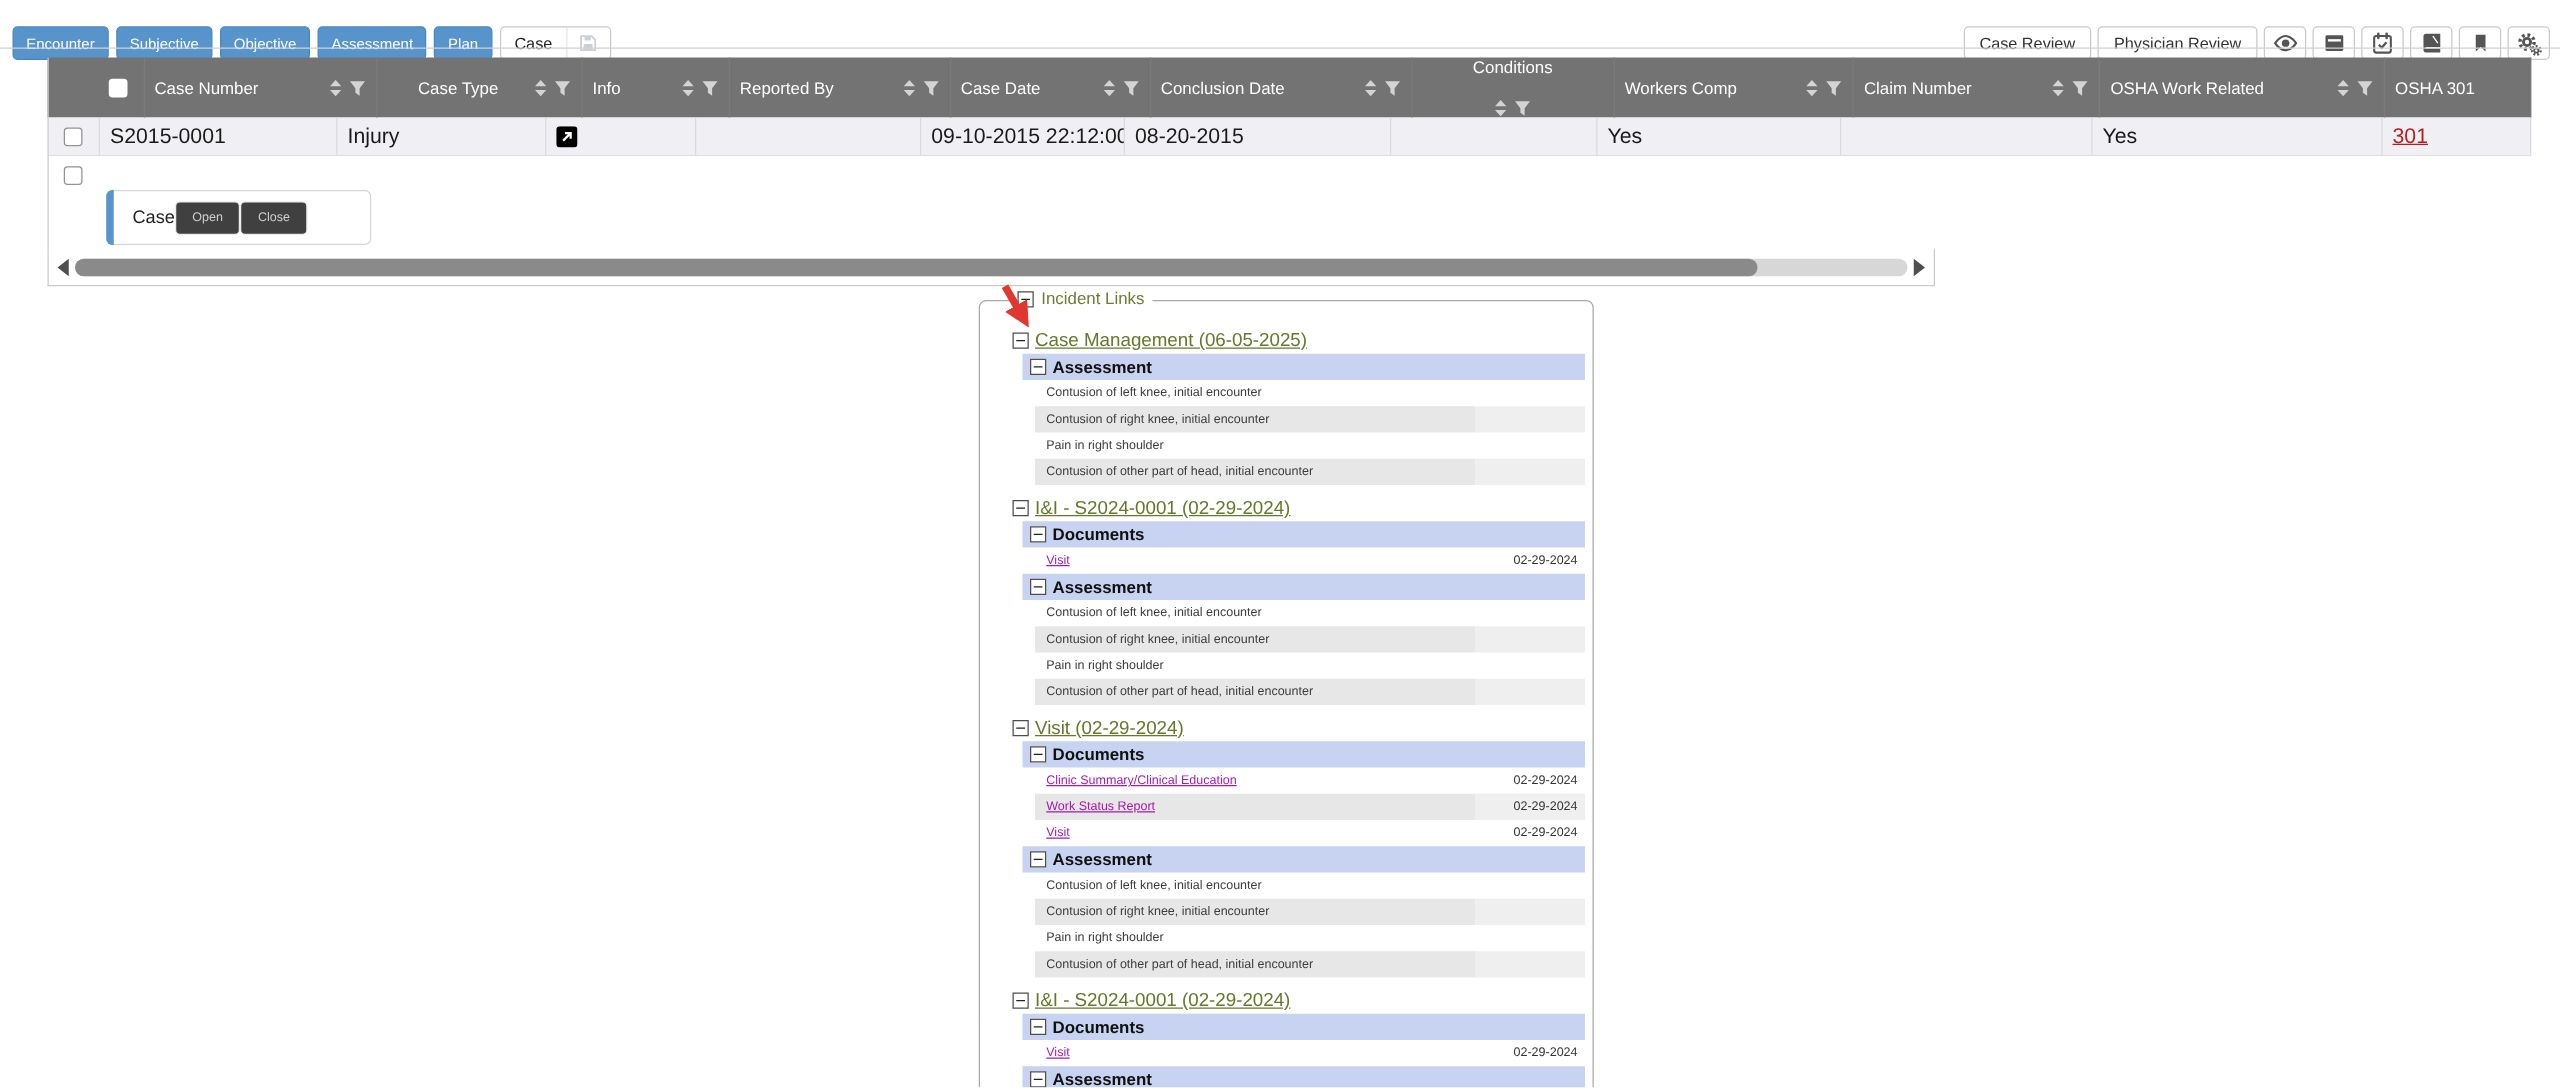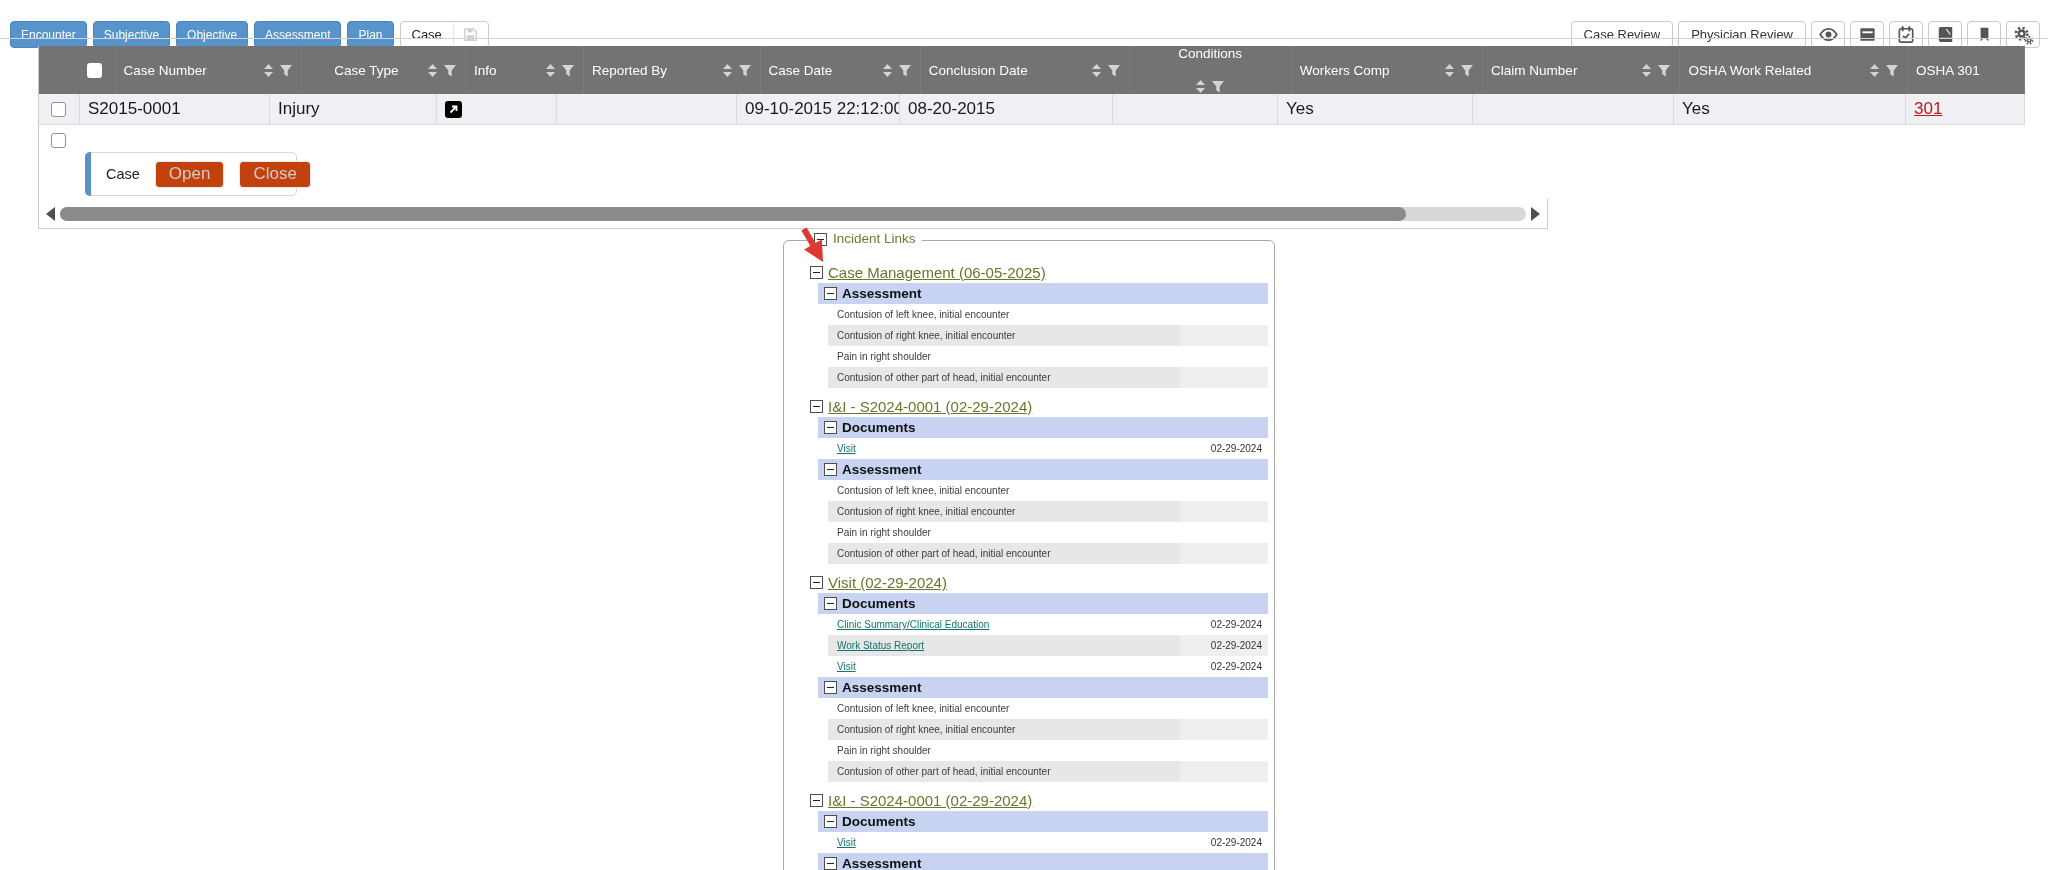--- a/index.html
+++ b/index.html
@@ -48,22 +48,22 @@
   .arr-right { right:7px; border-top:7px solid transparent; border-bottom:7px solid transparent; border-left:9px solid #4f4f4f; }
   .sb-track { position:absolute; left:21px; right:21px; top:8px; height:14px; background:#d7d7d7; border-radius:7px; }
   .sb-thumb { position:absolute; left:0; top:0; height:14px; width:1346px; background:#8a8a8a; border-radius:7px; cursor:grab; }
 
   
   .case-panel { position:absolute; left:85px; top:152px; width:212px; height:44px; background:#fff;
                 border:1px solid #d6d6d6; border-radius:5px; display:flex; align-items:center; }
   .case-accent { position:absolute; left:-1px; top:-1px; bottom:-1px; width:6px; background:#5794cc;
                  border-radius:5px 0 0 5px; }
   .case-title { margin-left:20px; font-size:14.5px; color:#222; }
-  .btn-disabled { background:#c2410c; border:1px solid #ececec; color:#cfcfcf; border-radius:4px;
-                  height:27px; padding:0 13px; font-size:17px; margin-left:15px;
+  .btn-disabled { background:#404040; border:1px solid #ececec; color:#cfcfcf; border-radius:4px;
+                  height:27px; padding:0 13px; font-size:10px; 
                   display:inline-flex; align-items:center; cursor:default; }
 
   
   .links-fieldset { position:absolute; left:783px; top:240px; width:492px; height:645px;
                     border:1px solid #a9a9a9; border-radius:6px; background:#fff; }
   .links-legend { position:absolute; top:-10px; left:24px; background:#fff; padding:0 6px;
                   display:flex; align-items:flex-end; gap:6px; font-size:13.5px; color:#6d7c34; }
   .minus-box { width:13px; height:13px; min-width:13px; background:#fff; border:1px solid #4e4e4e;
                position:relative; display:inline-block; cursor:pointer; }
   .minus-box::after { content:""; position:absolute; left:2px; right:2px; top:5px; height:1px; background:#222; }
@@ -71,21 +71,21 @@
   .t-section { height:29px; display:flex; align-items:flex-end; }
   .sec-inner { display:flex; align-items:center; gap:5px; height:21px; }
   .sec-link { font-weight:normal; font-size:15px; color:#66792a; text-decoration:underline; cursor:pointer; white-space:nowrap; }
   .t-group { height:21px; margin-left:8px; background:#c7d3f1; display:flex; align-items:center; gap:5px;
              padding-left:6px; font-weight:bold; font-size:13.5px; color:#111; }
   .t-item { height:21px; margin-left:18px; display:flex; font-size:10px; color:#3d3d3d; }
   .t-name { flex:1; display:flex; align-items:center; padding-left:9px; white-space:nowrap; overflow:hidden; }
   .t-date { width:88px; display:flex; align-items:center; justify-content:flex-end; padding-right:6px; color:#333; }
   .t-item.even .t-name { background:#e7e7e7; }
   .t-item.even .t-date { background:#efefef; }
-  .t-link { color:#0f766e; text-decoration:underline; cursor:pointer;text-align:center; }
+  .t-link { color:#a21caf; text-decoration:underline; cursor:pointer;text-align:center; }
 
   .red-arrow { position:absolute; left:795px; top:222px; z-index:5; }
 </style>
 </head>
 <body>
 
 <div id="canvas">
 
   <div class="toolbar">
     <div class="tb-left">

